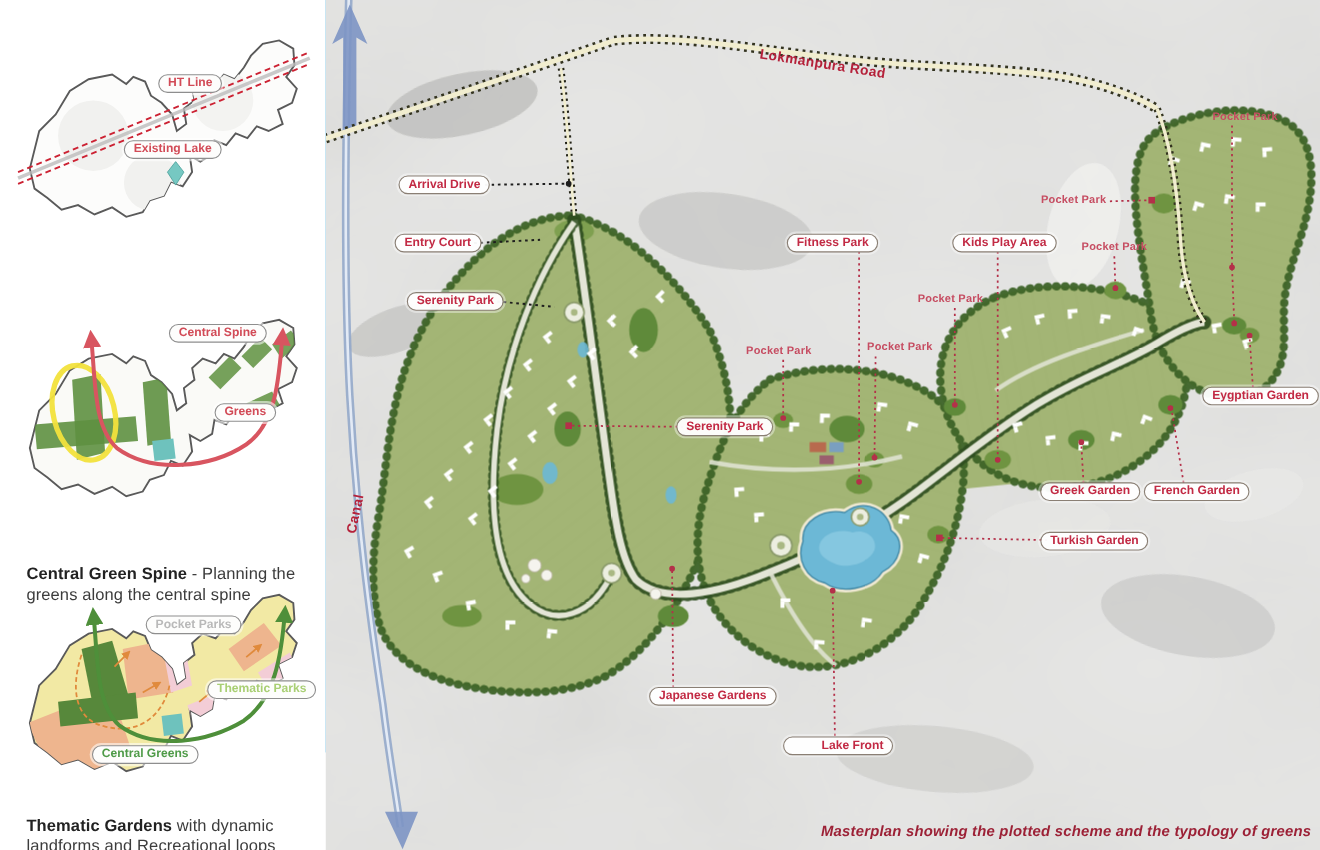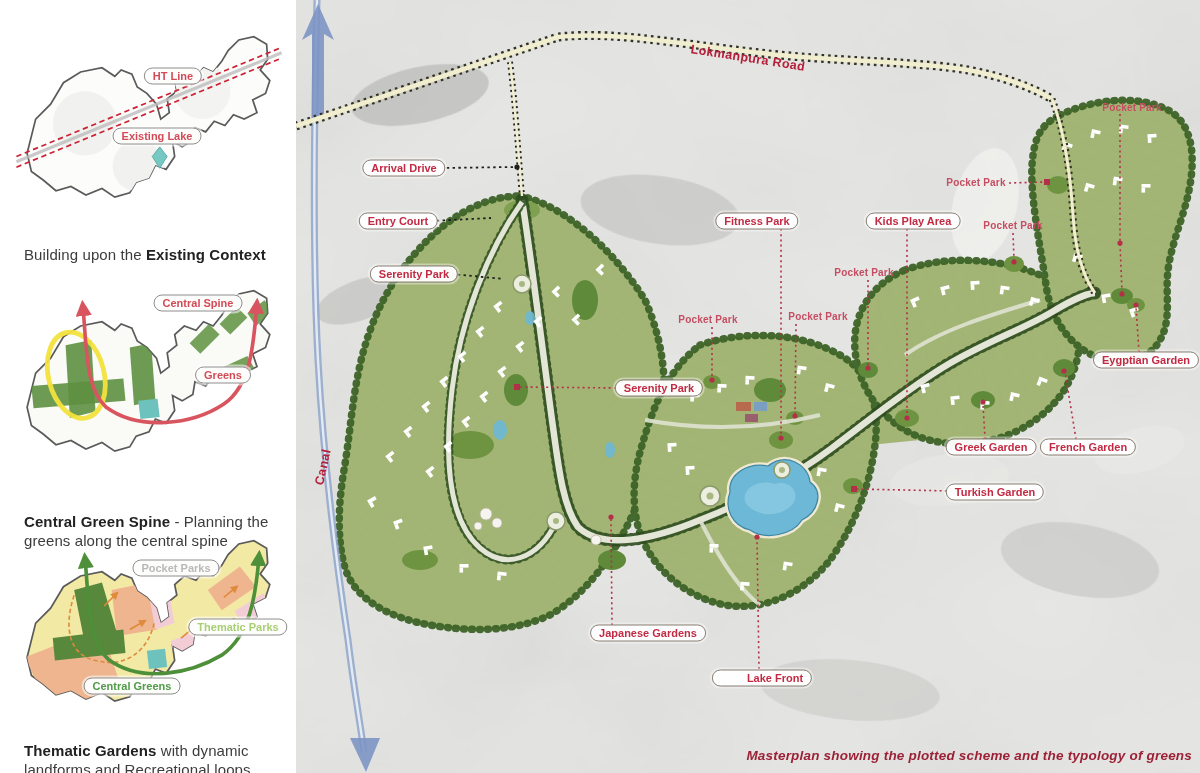--- a/index.html
+++ b/index.html
@@ -95,21 +95,20 @@
           <circle cx="120" cy="130" r="24" fill="#f1f1ef"></circle>
         </g>
         <line x1="6" y1="126" x2="254" y2="24" stroke="#bdbdbd" stroke-width="3" opacity="0.8"></line>
         <line x1="6" y1="121" x2="254" y2="19" stroke="#cc2233" stroke-width="1.6" stroke-dasharray="5 3.4"></line>
         <line x1="6" y1="131" x2="254" y2="29" stroke="#cc2233" stroke-width="1.6" stroke-dasharray="5 3.4"></line>
         <polygon points="140,112 147,121 140,132 133,121" fill="#76c8c2" stroke="#4ba09a" stroke-width="0.7"></polygon>
       </svg>
       <div class="spill red" style="left:163px;top:52px;">HT Line</div>
       <div class="spill red" style="left:147px;top:112px;">Existing Lake</div>
     </div>
-    <p class="caption" style="top:230px;"><span>Building upon the </span><b>Existing Context</b></p>
 
     <div class="fig" style="top:278px;">
       <svg viewBox="0 0 260 170">
         <use href="#siteShape" fill="#fafaf7" stroke="#5a5a5a" stroke-width="1.6"></use>
         <g clip-path="url(#siteClip)">
           <path d="M52,60 L76,55 L80,122 L56,128 Z" fill="#5e9040" opacity="0.9"></path>
           <path d="M20,98 L106,91 L108,112 L22,119 Z" fill="#5e9040" opacity="0.9"></path>
           <path d="M112,62 L132,58 L136,112 L116,116 Z" fill="#5e9040" opacity="0.9"></path>
           <path d="M168,58 L186,40 L196,50 L178,68 Z" fill="#5e9040" opacity="0.85"></path>
           <path d="M196,40 L212,24 L222,34 L206,50 Z" fill="#5e9040" opacity="0.85"></path>

